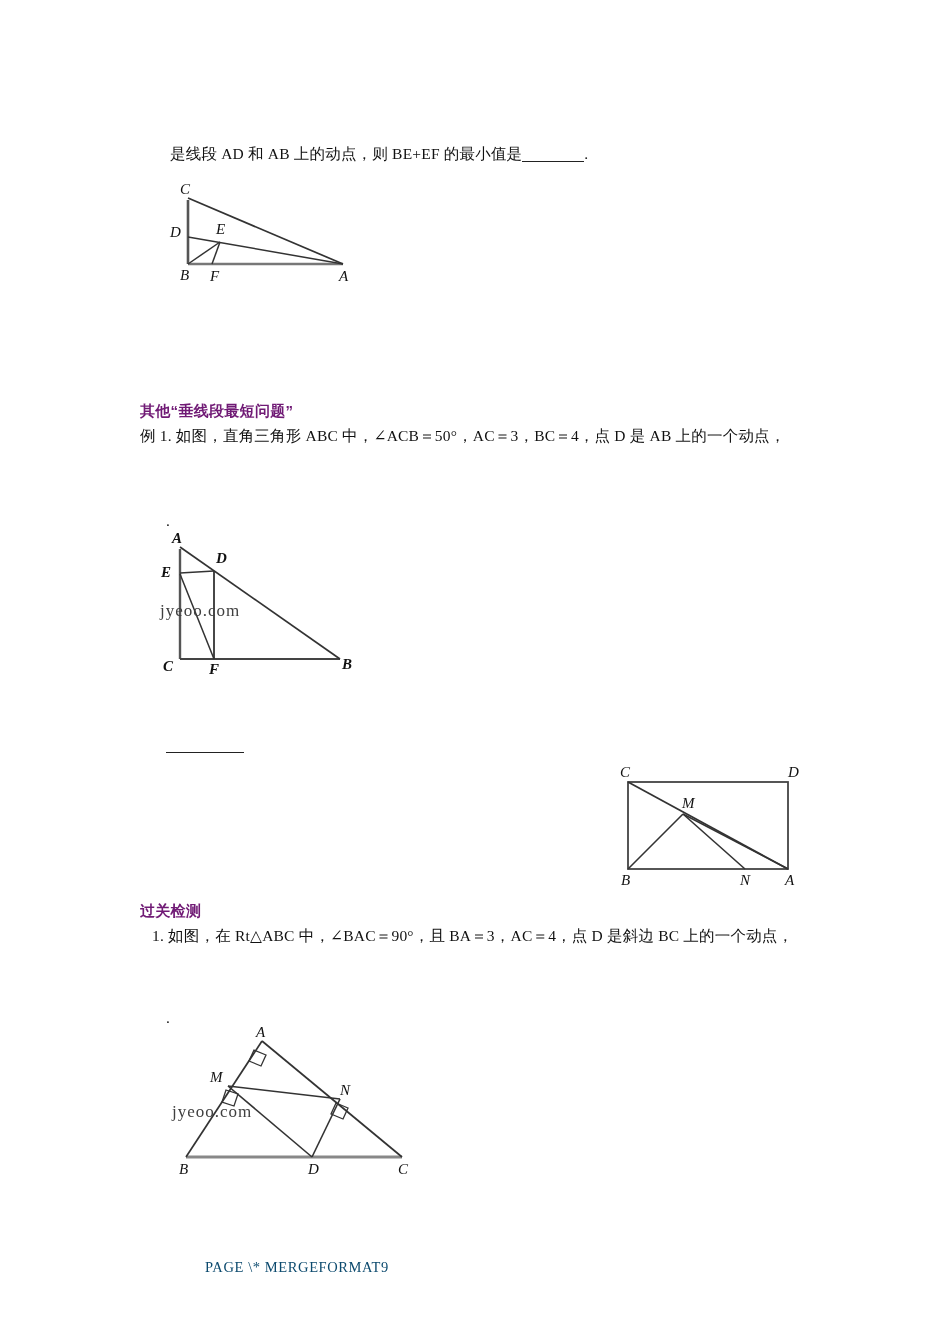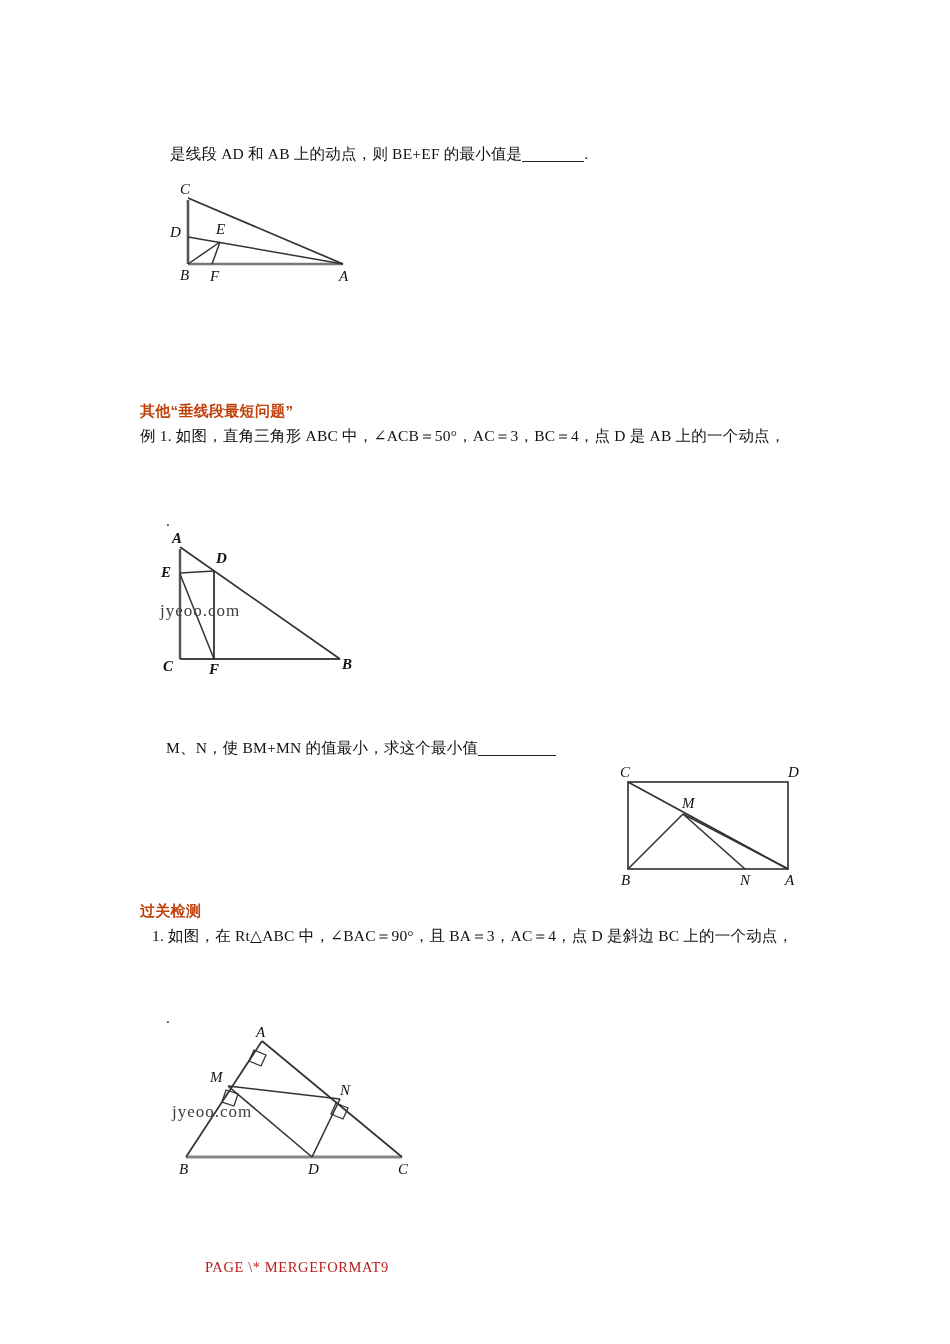--- a/index.html
+++ b/index.html
@@ -29,21 +29,21 @@
     line-height: 1.55;
     letter-spacing: 0.2px;
     text-align: justify;
     color: #111;
   }
   .sec-head {
     font-family: "Liberation Sans", "DejaVu Sans", sans-serif;
     font-weight: bold;
     font-size: 15px;
     letter-spacing: 0.3px;
-    color: #c2410c;
+    color: #701a75;
   }
   .blank-s {
     display: inline-block;
     border-bottom: 1.4px solid #222;
     width: 62px;
     vertical-align: -3px;
   }
   .blank-m {
     display: inline-block;
     border-bottom: 1.4px solid #222;
@@ -52,21 +52,21 @@
   }
   .abs { position: absolute; }
   .fig { position: absolute; }
   .fig svg { display: block; }
   .footer {
     position: absolute;
     left: 205px;
     top: 1235px;
     font-size: 14.5px;
     letter-spacing: 0.6px;
-    color: #b91c1c;
+    color: #0c4a6e;
     font-family: "Liberation Serif", "DejaVu Serif", serif;
   }
   .wm {
     position: absolute;
     font-family: "Liberation Serif", serif;
     font-size: 17px;
     color: #404040;
     letter-spacing: 1px;
     user-select: none;
   }
@@ -143,21 +143,21 @@
       <text class="lbl-up" x="13" y="142">C</text>
       <text class="lbl-up" x="59" y="145">F</text>
       <text class="lbl-up" x="192" y="140">B</text>
     </svg>
   </div>
 
   <div class="wm" style="left:160px; top:577px;">jyeoo.com</div>
 
 
   <div class="abs" style="left:166px; top:712px;">
-    <span class="para">M、N，使 BM+MN 的值最小，求这个最小值</span><span class="blank-m"></span>
+    <span class="blank-m"></span>
   </div>
 
   <div class="fig" style="left:600px; top:740px;">
     <svg width="220" height="125" viewBox="0 0 220 125">
 
       <rect x="28" y="18" width="160" height="87" fill="none" stroke="#444" stroke-width="1.8"></rect>
 
       <line x1="28" y1="18" x2="188" y2="105" stroke="#333" stroke-width="1.7"></line>
 
       <line x1="28" y1="105" x2="83" y2="50" stroke="#333" stroke-width="1.6"></line>

